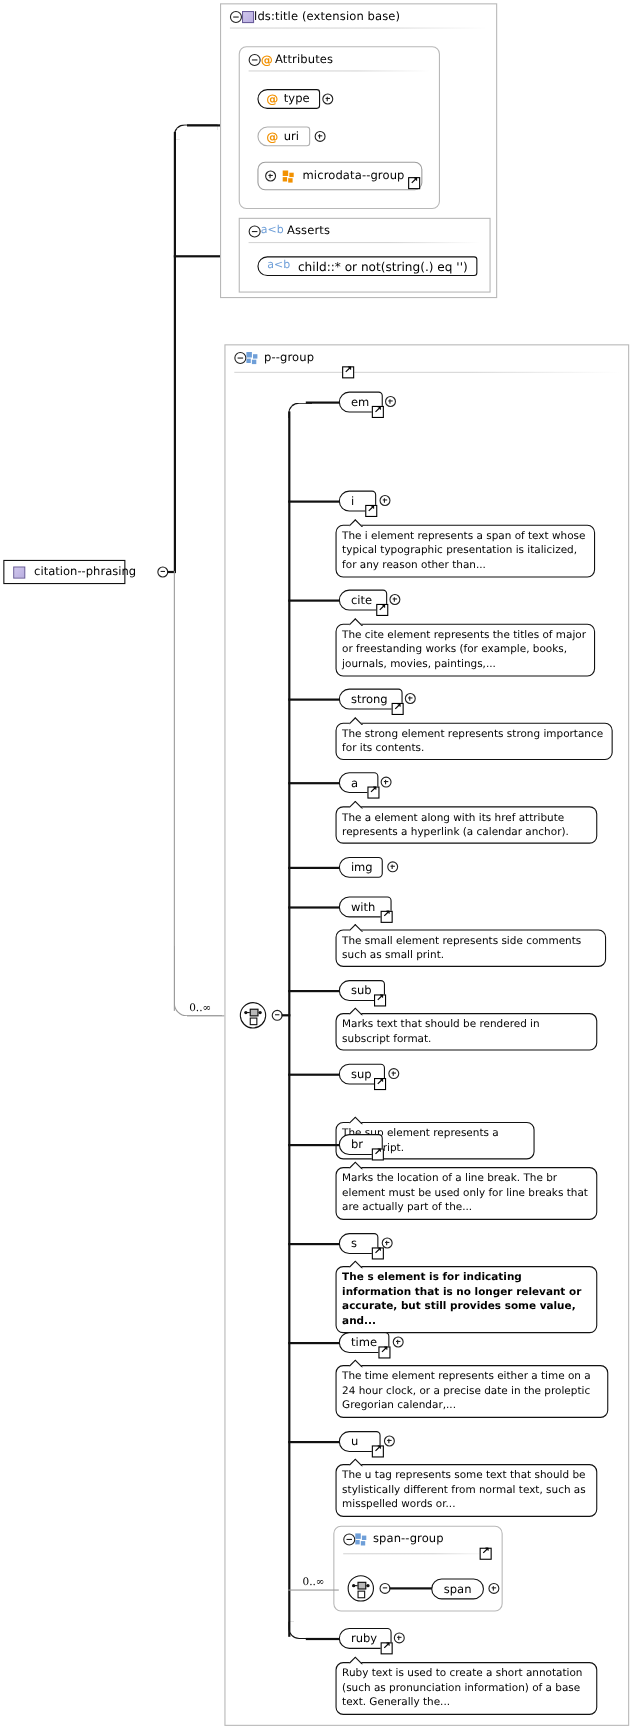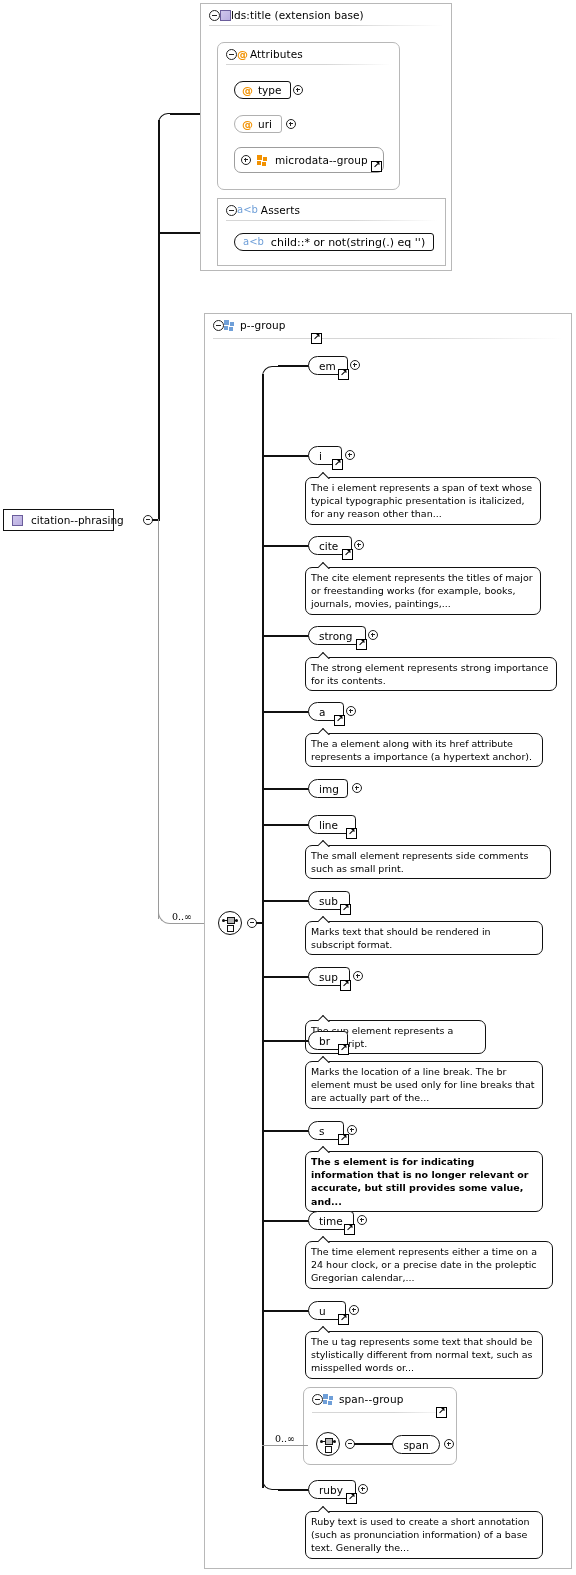--- a/index.html
+++ b/index.html
@@ -411,32 +411,32 @@
   </div>
 
   <div class="lineH" style="left:262px; top:711.2px; width:48px;"></div>
   <div class="elem" style="left:308px; top:702px; width:36px;">
     <span class="lbl">a</span>
   </div>
   <div class="extlink" style="left:334px; top:715px;"></div>
   <div class="tiny-ctl plus" style="left:346px; top:706px;"></div>
   <div class="doc" style="left:305px; top:733px; width:238px;">
     <div class="tail"></div>
-    <span>The a element along with its href attribute represents a importance (a hypertext anchor).</span>
+    <span>The a element along with its href attribute represents a hyperlink (a calendar anchor).</span>
   </div>
 
   <div class="lineH" style="left:262px; top:788.2px; width:48px;"></div>
   <div class="elem" style="left:308px; top:779px; width:40px;">
     <span class="lbl">img</span>
   </div>
   <div class="tiny-ctl plus" style="left:352px; top:783px;"></div>
 
   <div class="lineH" style="left:262px; top:824.2px; width:48px;"></div>
   <div class="elem" style="left:308px; top:815px; width:48px;">
-    <span class="lbl">line</span>
+    <span class="lbl">with</span>
   </div>
   <div class="extlink" style="left:346px; top:828px;"></div>
   <div class="doc" style="left:305px; top:845px; width:246px;">
     <div class="tail"></div>
     <span>The small element represents side comments such as small print.</span>
   </div>
 
   <div class="lineH" style="left:262px; top:900.2px; width:48px;"></div>
   <div class="elem" style="left:308px; top:891px; width:42px;align-items:center;">
     <span class="lbl">sub</span>

